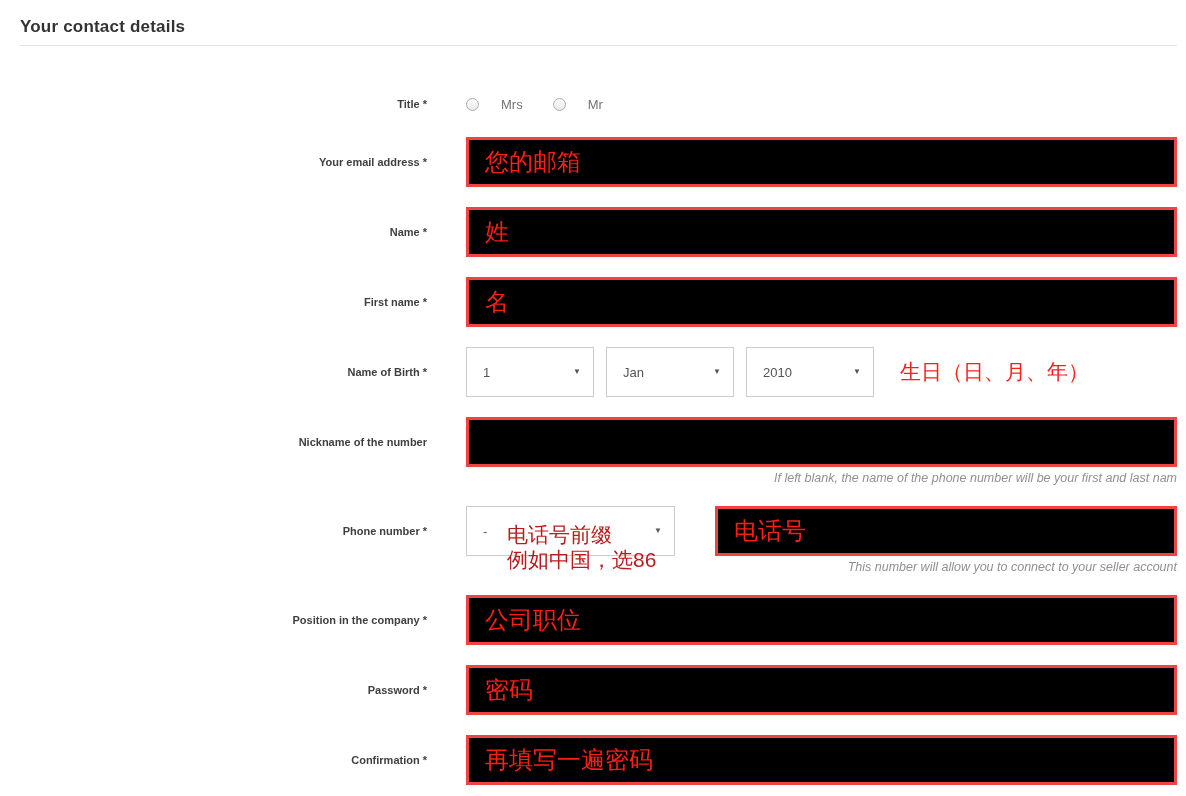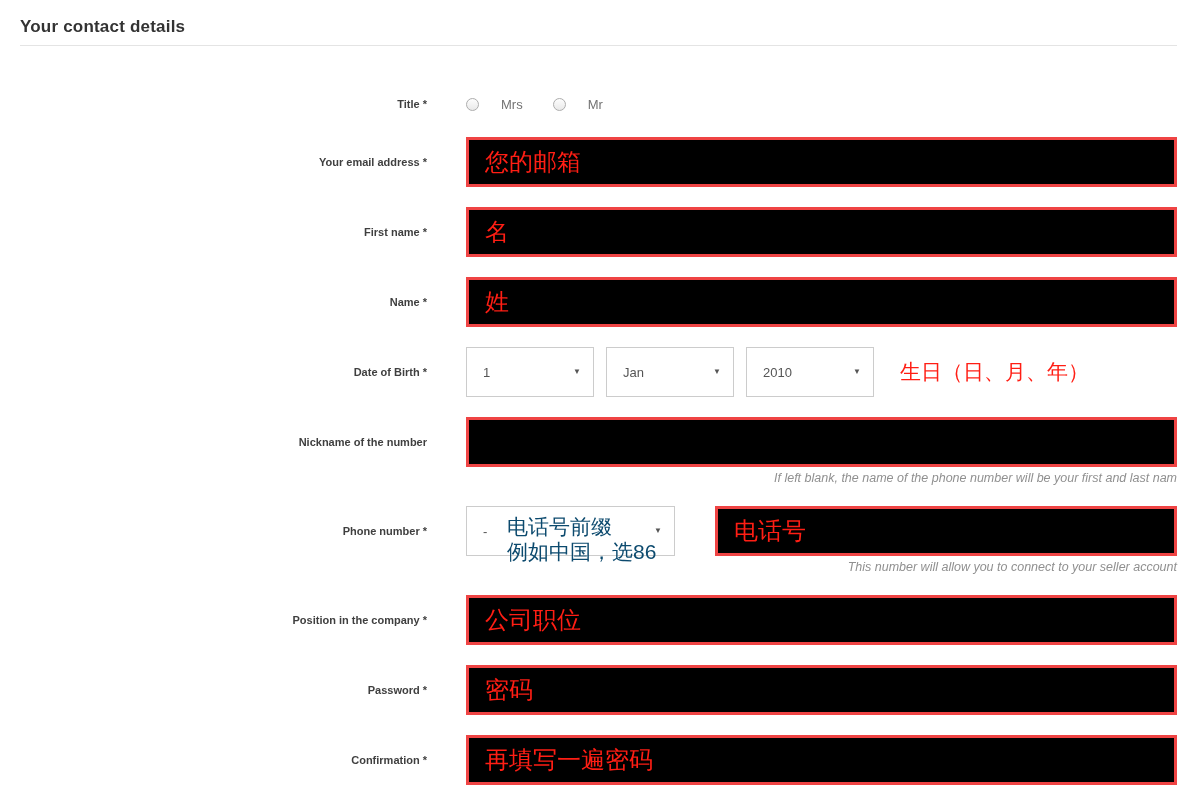--- a/index.html
+++ b/index.html
@@ -75,24 +75,24 @@
   }
   .select-value { font-size: 13px; color: #555555; }
   .select-arrow { font-size: 8px; color: #555555; line-height: 1; }
   .dob-select { width: 128px; margin-right: 12px; }
 
   
   .phone-prefix { width: 209px; position: relative; margin-right: 40px; }
   .phone-annotation {
     position: absolute;
     left: 40px;
-    top: 7px;
+    top: 15px;
     font-size: 21px;
     line-height: 25px;
-    color: #0c4a6e;
+    color: #b91c1c;
     white-space: nowrap;
     z-index: 2;
     pointer-events: none;
   }
   .phone-input { width: 462px; flex: 0 0 462px; }
 
   
   .radio-group { display: inline-flex; align-items: center; margin-right: 30px; cursor: pointer; }
   .radio-circle {
     width: 13px; height: 13px;
@@ -144,35 +144,35 @@
     </div>
 
     <div class="row">
       <div class="label-col">Your email address *</div>
       <div class="field-col">
         <input type="text" class="text-input red-value" value="您的邮箱" style="">
       </div>
     </div>
 
     <div class="row">
+      <div class="label-col">Name *</div>
+      <div class="field-col">
+        <input type="text" class="text-input red-value" value="姓" style="">
+      </div>
+    </div>
+
+    <div class="row">
       <div class="label-col">First name *</div>
       <div class="field-col">
         <input type="text" class="text-input red-value" value="名" style="">
       </div>
     </div>
 
     <div class="row">
-      <div class="label-col">Name *</div>
-      <div class="field-col">
-        <input type="text" class="text-input red-value" value="姓" style="">
-      </div>
-    </div>
-
-    <div class="row">
-      <div class="label-col">Date of Birth *</div>
+      <div class="label-col">Name of Birth *</div>
       <div class="field-col field-inline">
         <div class="select dob-select">
           <span class="select-value">1</span>
           <span class="select-arrow">▼</span>
         </div>
         <div class="select dob-select">
           <span class="select-value">Jan</span>
           <span class="select-arrow">▼</span>
         </div>
         <div class="select dob-select">

